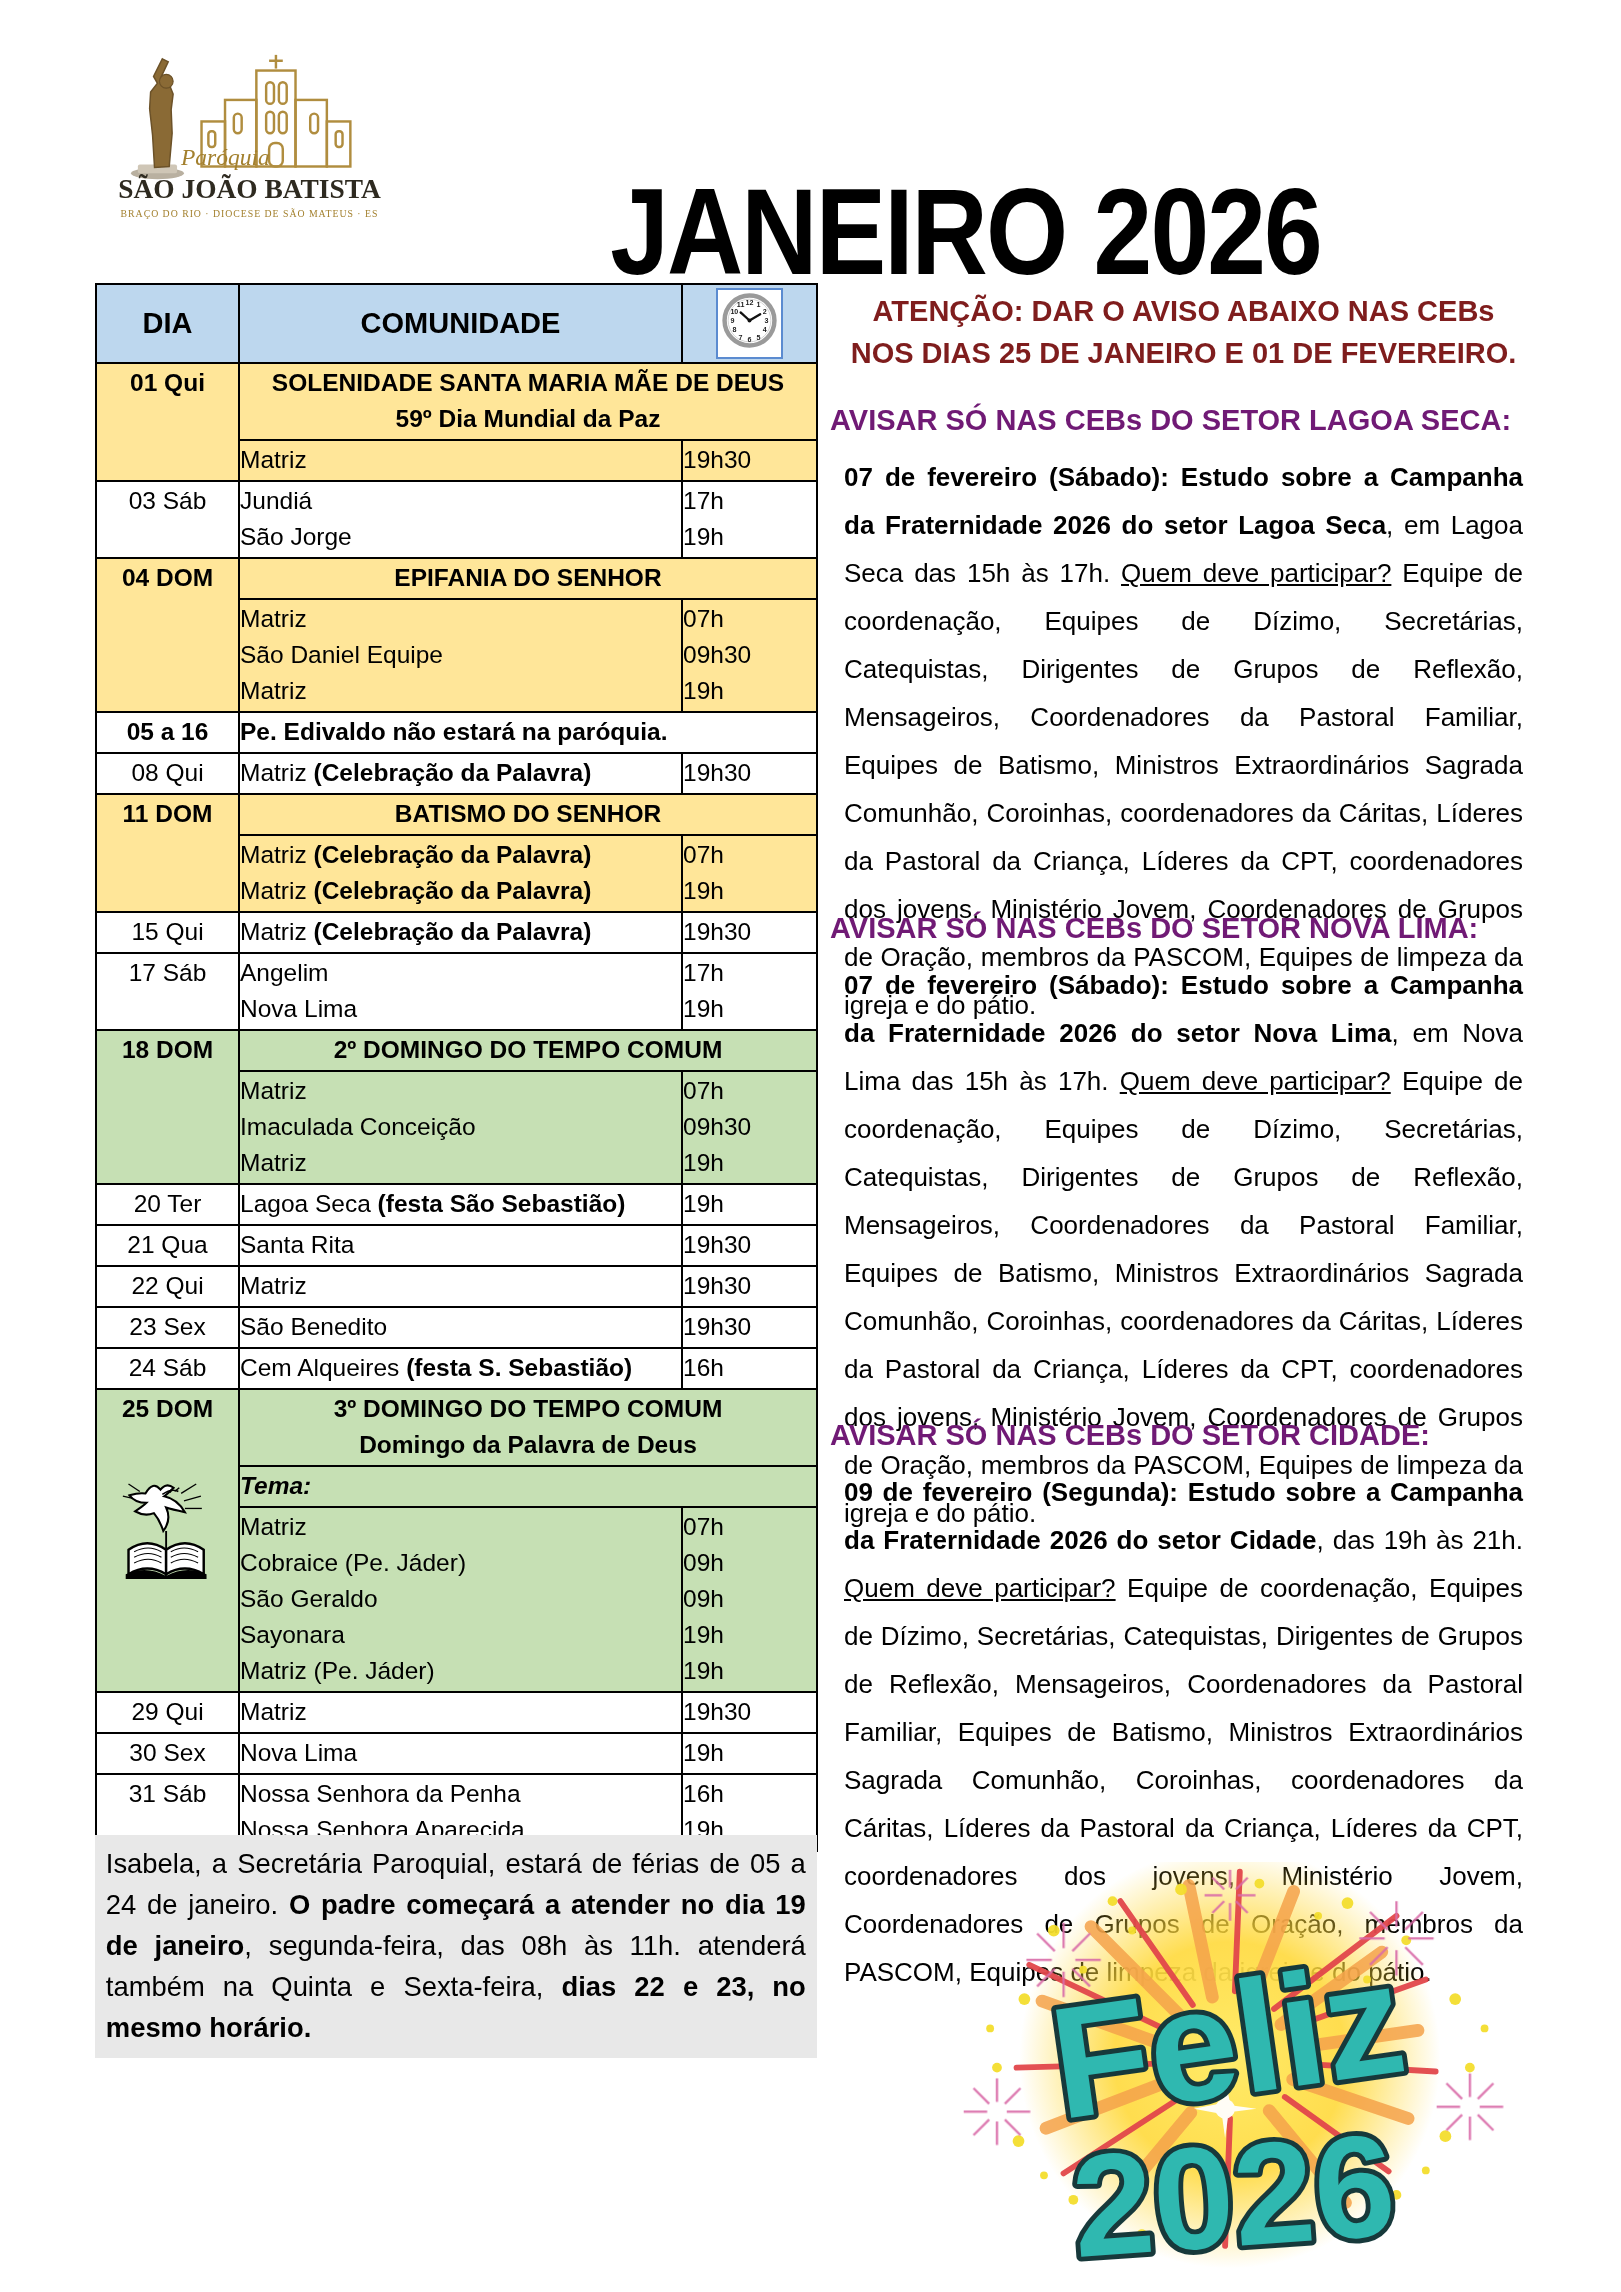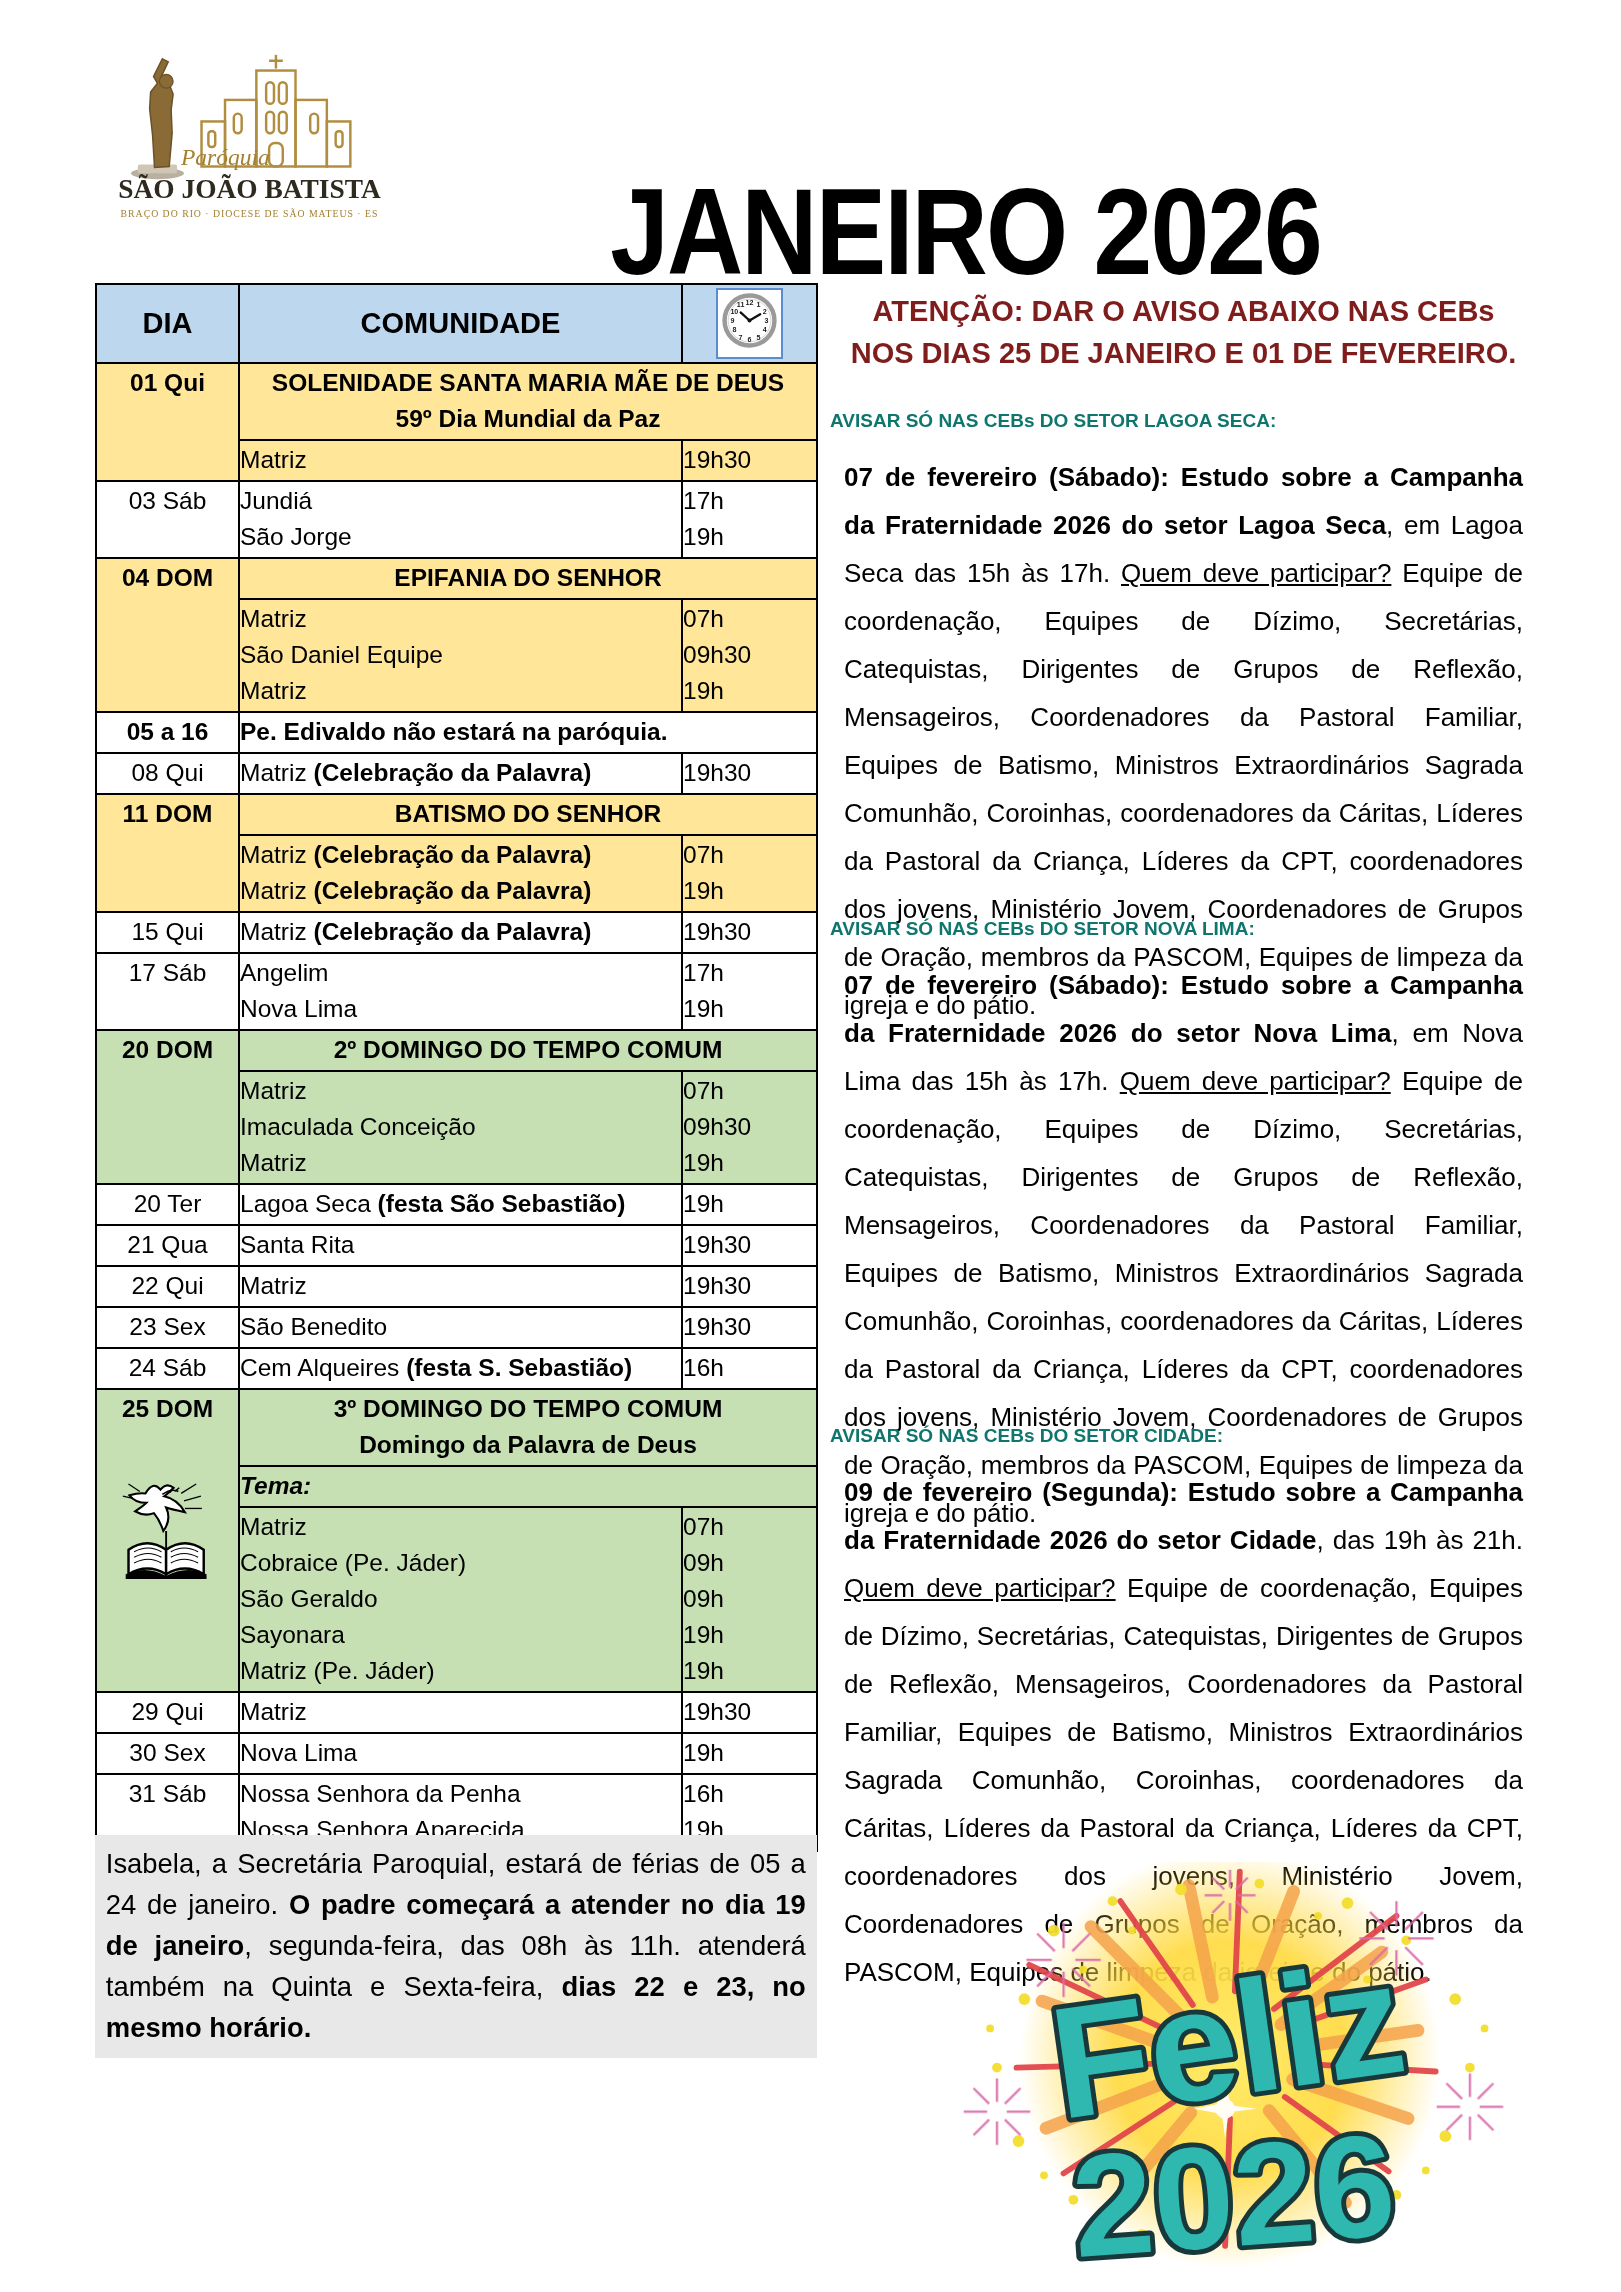--- a/index.html
+++ b/index.html
@@ -36,21 +36,21 @@
     padding:7.8px 10.8px 9.8px 10.8px;font-size:27.4px;line-height:41px;text-align:justify;
   }
   .note-gray p{margin:0;}
   .note-gray p + p{margin-top:39px;}
   
   .attn{
     position:absolute;left:830px;top:290px;width:707px;text-align:center;
     color:#7f1d1d;font-weight:bold;font-size:29px;line-height:42px;
   }
   .aviso{position:absolute;left:830px;width:707px;}
-  .aviso h2{margin:0 0 6.9px 0;color:#0f766e;font-size:19px;font-weight:bold;line-height:37px;}
+  .aviso h2{margin:0 0 6.9px 0;color:#701a75;font-size:29px;font-weight:bold;line-height:37px;}
   .aviso p{margin:14px;font-size:26px;line-height:48px;text-align:justify;}
   .aviso .u{text-decoration:underline;}
   .aviso1{top:402px;} .aviso2{top:910px;} .aviso3{top:1417px;}
   
   .feliz{position:absolute;left:936px;top:1862px;width:588px;height:421px;}
 </style>
 </head>
 <body>
 
 <div class="logo">
@@ -220,21 +220,21 @@
       <div>Angelim</div>
             <div>Nova Lima</div>
     </td>
     <td class="time">
       <div>17h</div>
             <div>19h</div>
     </td>
   </tr>
 
   <tr class="g">
-    <td class="day bold" rowspan="2">20 DOM</td>
+    <td class="day bold" rowspan="2">18 DOM</td>
     <td class="ttl" colspan="2">2º DOMINGO DO TEMPO COMUM</td>
   </tr>
   <tr class="g">
     <td class="com">
       <div>Matriz</div>
             <div>Imaculada Conceição</div>
             <div>Matriz</div>
     </td>
     <td class="time">
       <div>07h</div>

